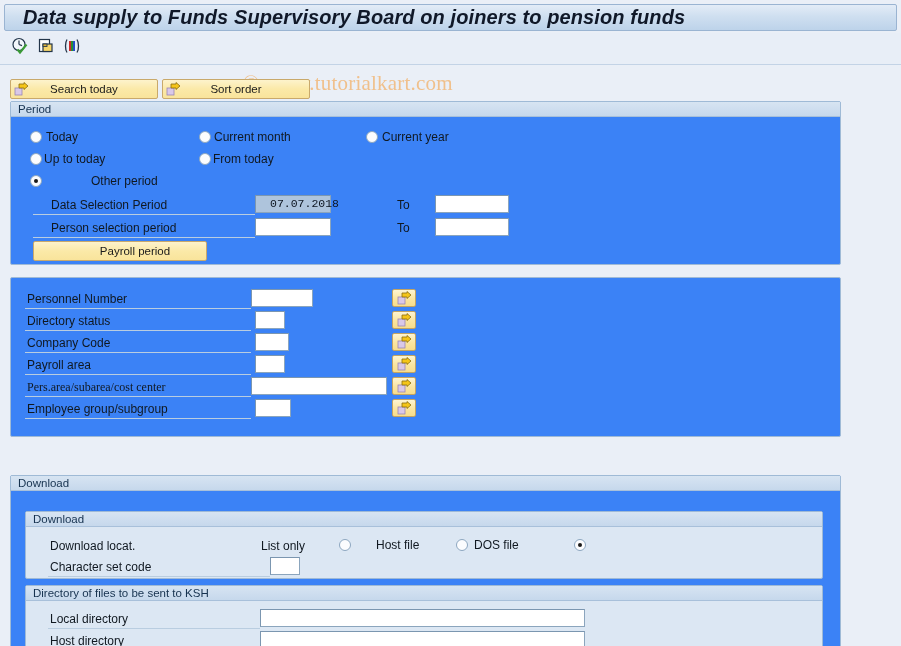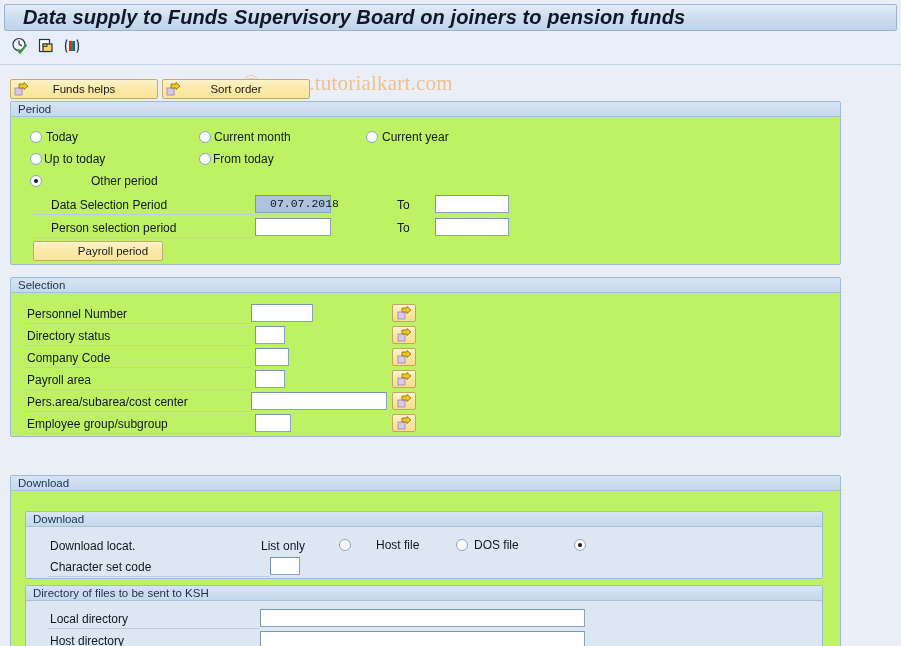--- a/index.html
+++ b/index.html
@@ -100,21 +100,21 @@
     position: absolute;
     left: 3px; top: 2px;
   }
 
   
   .panel {
     position: absolute;
     border: 1px solid #9fbad6;
     border-radius: 2px;
     box-sizing: border-box;
-    background: #bef264;
+    background: #3b82f6;
   }
   .panel-hdr {
     height: 15px;
     background: linear-gradient(to bottom, #d7e4f2 0%, #c6d8ec 100%);
     border-bottom: 1px solid #a8c0da;
     font-size: 11.5px;
     color: #16324f;
     padding-left: 7px;
     line-height: 15px;
     box-sizing: border-box;
@@ -251,21 +251,21 @@
 <div class="btnrow">
 
 
   <div class="sapbtn w2">
     <span class="ico-arrow">
       <svg width="15" height="15" viewBox="0 0 15 15">
         <rect x="1" y="6" width="7" height="7" fill="#d9c8e8" stroke="#9a86b3" stroke-width="0.8"></rect>
         <path d="M5 2 L10 2 L10 0.5 L14 4 L10 7.5 L10 6 L5 6 Z" fill="#f5c518" stroke="#8a6d10" stroke-width="0.8"></path>
       </svg>
     </span>
-    <span>Funds helps</span>
+    <span>Search today</span>
   </div>
 
   <div class="sapbtn w3">
     <span class="ico-arrow">
       <svg width="15" height="15" viewBox="0 0 15 15">
         <rect x="1" y="6" width="7" height="7" fill="#d9c8e8" stroke="#9a86b3" stroke-width="0.8"></rect>
         <path d="M5 2 L10 2 L10 0.5 L14 4 L10 7.5 L10 6 L5 6 Z" fill="#f5c518" stroke="#8a6d10" stroke-width="0.8"></path>
       </svg>
     </span>
     <span>Sort order</span>
@@ -300,29 +300,28 @@
     <div class="inp sel" style="left:244px; top:78px; width:76px;">07.07.2018</div>
     <span class="lbl" style="left:386px; top:81px;">To</span>
     <div class="inp" style="left:424px; top:78px; width:74px;"></div>
 
     <span class="lbl" style="left:40px; top:104px;">Person selection period</span>
     <div class="rowline" style="left:22px; top:120px; width:222px;"></div>
     <div class="inp" style="left:244px; top:101px; width:76px;"></div>
     <span class="lbl" style="left:386px; top:104px;">To</span>
     <div class="inp" style="left:424px; top:101px; width:74px;"></div>
 
-    <div class="sapbtn" style="position:absolute; left:22px; top:124px; width:130px; height:20px;padding-left:36px;">
+    <div class="sapbtn" style="position:absolute; left:22px; top:124px; width:174px; height:20px;padding-left:36px;">
       <span>Payroll period</span>
     </div>
 
   </div>
 </div>
 
 <div class="panel" style="left:10px; top:277px; width:831px; height:160px;">
-  <div class="panel-hdr">Selection</div>
   <div class="panel-body">
 
     <span class="lbl" style="left:16px; top:14px;">Personnel Number</span>
     <div class="rowline" style="left:14px; top:30px; width:226px;"></div>
     <div class="inp" style="left:240px; top:11px; width:62px;"></div>
     <div class="arrbtn" style="left:381px; top:11px;">
       <svg width="15" height="15" viewBox="0 0 15 15">
         <rect x="1" y="6" width="7" height="7" fill="#d9c8e8" stroke="#9a86b3" stroke-width="0.8"></rect>
         <path d="M5 2 L10 2 L10 0.5 L14 4 L10 7.5 L10 6 L5 6 Z" fill="#f5c518" stroke="#8a6d10" stroke-width="0.8"></path>
       </svg>
@@ -351,21 +350,21 @@
     <span class="lbl" style="left:16px; top:80px;">Payroll area</span>
     <div class="rowline" style="left:14px; top:96px; width:226px;"></div>
     <div class="inp" style="left:244px; top:77px; width:24px;"></div>
     <div class="arrbtn" style="left:381px; top:77px;">
       <svg width="15" height="15" viewBox="0 0 15 15">
         <rect x="1" y="6" width="7" height="7" fill="#d9c8e8" stroke="#9a86b3" stroke-width="0.8"></rect>
         <path d="M5 2 L10 2 L10 0.5 L14 4 L10 7.5 L10 6 L5 6 Z" fill="#f5c518" stroke="#8a6d10" stroke-width="0.8"></path>
       </svg>
     </div>
 
-    <span class="lbl" style="left:16px; top:102px;">Pers.area/subarea/cost center</span>
+    <span class="lbl" style="left:16px; top:102px;font-family:Liberation Serif, serif;">Pers.area/subarea/cost center</span>
     <div class="rowline" style="left:14px; top:118px; width:226px;"></div>
     <div class="inp" style="left:240px; top:99px; width:136px;"></div>
     <div class="arrbtn" style="left:381px; top:99px;">
       <svg width="15" height="15" viewBox="0 0 15 15">
         <rect x="1" y="6" width="7" height="7" fill="#d9c8e8" stroke="#9a86b3" stroke-width="0.8"></rect>
         <path d="M5 2 L10 2 L10 0.5 L14 4 L10 7.5 L10 6 L5 6 Z" fill="#f5c518" stroke="#8a6d10" stroke-width="0.8"></path>
       </svg>
     </div>
 
     <span class="lbl" style="left:16px; top:124px;">Employee group/subgroup</span>

